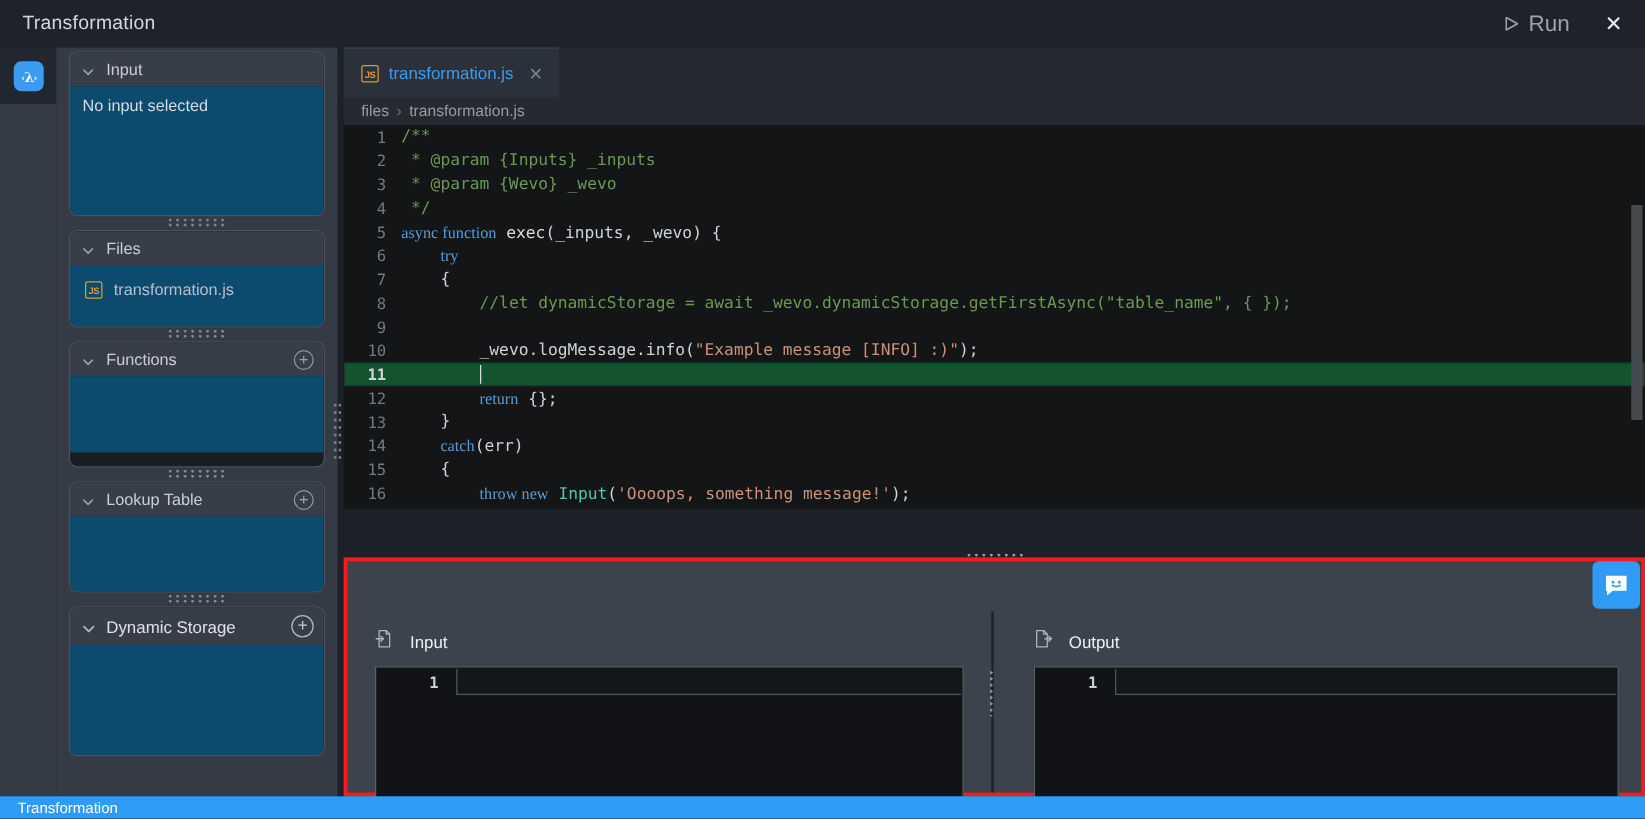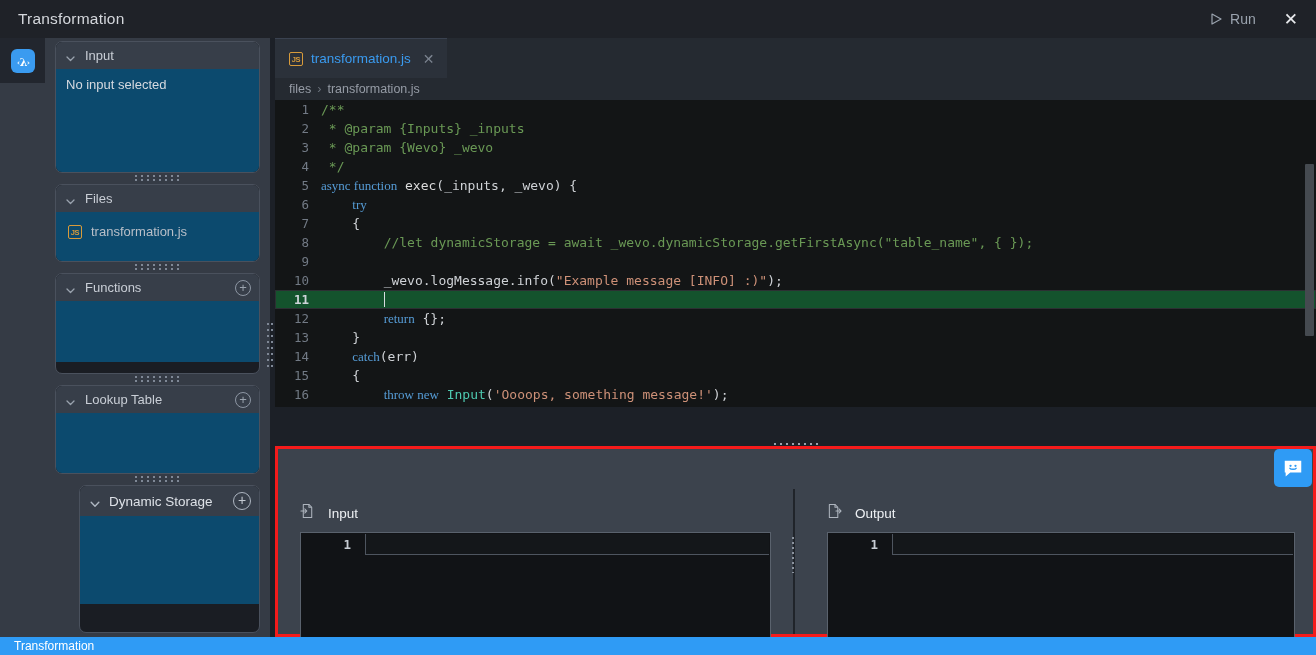--- a/index.html
+++ b/index.html
@@ -18,21 +18,21 @@
     display:flex; align-items:center;
   }
   #app-title {
     margin-left:18px; font-size:15.5px; color:#d4d7dc; letter-spacing:.2px;
   }
   #titlebar-actions {
     margin-left:auto; display:flex; align-items:center; height:100%;
   }
   .tb-btn {
     display:flex; align-items:center; gap:8px;
-    height:100%; padding:0 14px; color:#9aa3ae; font-size:14px;
+    height:100%; padding:0 14px; color:#9aa3ae; font-size:18px;
     cursor:pointer;
   }
   .tb-btn svg { display:block; }
   #close-button { padding:0 18px 0 14px; color:#e8eaed; font-size:17px; }
 
   
   #body-area {
     position:absolute; left:0; top:38px; width:1316px; height:599px;
     background:#1c2027;
   }
@@ -346,21 +346,21 @@
         <span class="panel-title">Lookup Table</span>
         <span class="plus-btn">+</span>
       </div>
       <div class="panel-body" style="height:61px;"></div>
     </div>
 
     <div class="grip-h">
         <i></i>
       </div>
 
-    <div class="panel" style="height:148px;margin-left:24px;">
+    <div class="panel" style="height:120px;">
       <div class="panel-head" style="height:30px;">
         <span class="chev">
           <svg width="12" height="12" viewBox="0 0 11 11">
               <path d="M2 4 L5.5 7.5 L9 4" fill="none" stroke="#aeb6c1" stroke-width="1.3" stroke-linecap="round" stroke-linejoin="round"></path>
             </svg>
         </span>
         <span class="panel-title big">Dynamic Storage</span>
         <span class="plus-btn big">+</span>
       </div>
       <div class="panel-body" style="height:88px;"></div>

